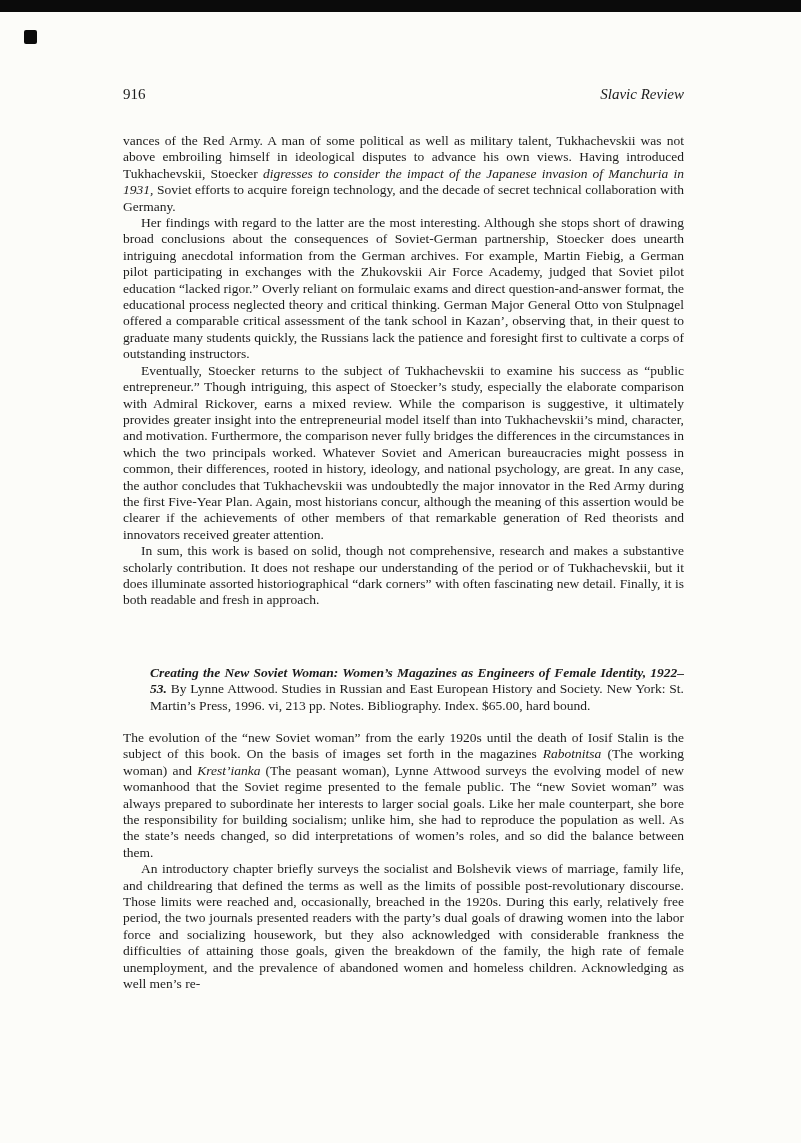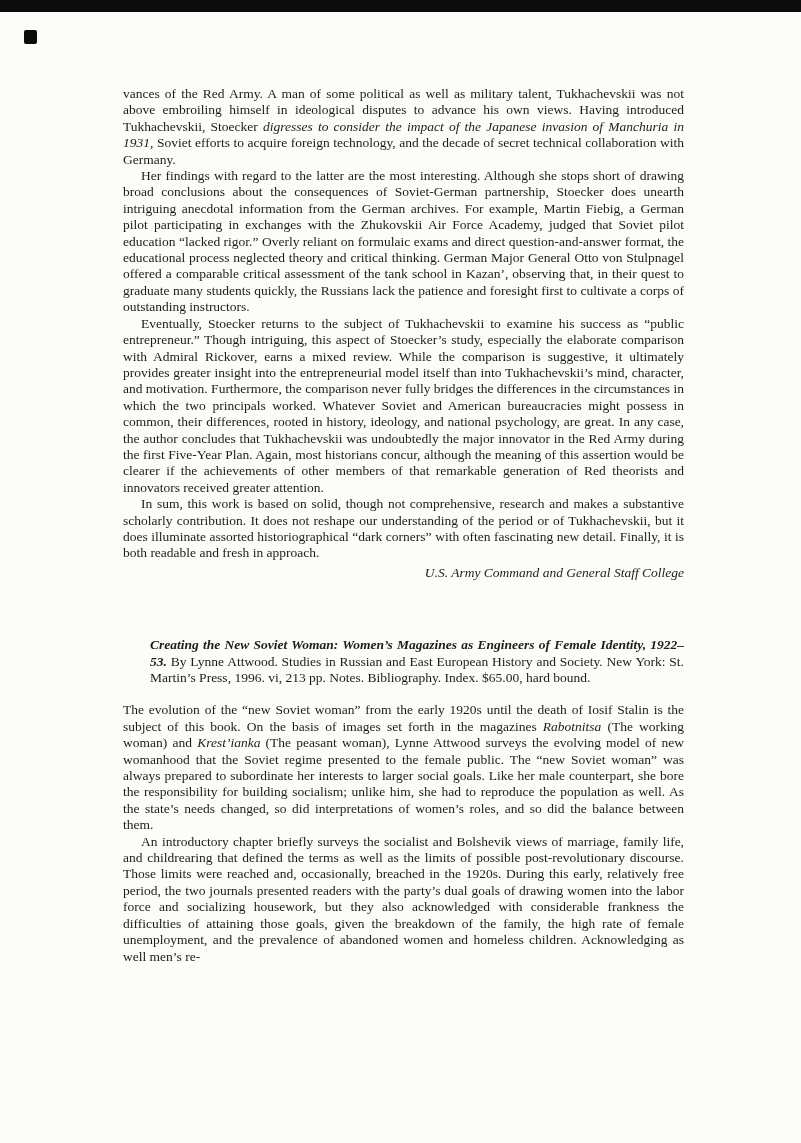--- a/index.html
+++ b/index.html
@@ -66,29 +66,32 @@
 </head>
 <body>
 
 <div class="page">
 
   <div class="artifact top-bar"></div>
   <div class="artifact left-mark"></div>
 
   <div class="content">
 
+    <div class="running-head">
+      <span class="page-num">916</span>
+      <span class="journal">Slavic Review</span>
+    </div>
 
     <div class="review">
       <p class="body-para"><span>vances of the Red Army. A man of some political as well as military talent, Tukhachevskii was not above embroiling himself in ideological disputes to advance his own views. Having introduced Tukhachevskii, Stoecker </span><i>digresses to consider the impact of the Japanese invasion of Manchuria in 1931,</i><span> Soviet efforts to acquire foreign technology, and the decade of secret technical collaboration with Germany.</span></p>
       <p class="body-para indent"><span>Her findings with regard to the latter are the most interesting. Although she stops short of drawing broad conclusions about the consequences of Soviet-German partnership, Stoecker does unearth intriguing anecdotal information from the German archives. For example, Martin Fiebig, a German pilot participating in exchanges with the Zhukovskii Air Force Academy, judged that Soviet pilot education “lacked rigor.” Overly reliant on formulaic exams and direct question-and-answer format, the educational process neglected theory and critical thinking. German Major General Otto von Stulpnagel offered a comparable critical assessment of the tank school in Kazan’, observing that, in their quest to graduate many students quickly, the Russians lack the patience and foresight first to cultivate a corps of outstanding instructors.</span></p>
       <p class="body-para indent"><span>Eventually, Stoecker returns to the subject of Tukhachevskii to examine his success as “public entrepreneur.” Though intriguing, this aspect of Stoecker’s study, especially the elaborate comparison with Admiral Rickover, earns a mixed review. While the comparison is suggestive, it ultimately provides greater insight into the entrepreneurial model itself than into Tukhachevskii’s mind, character, and motivation. Furthermore, the comparison never fully bridges the differences in the circumstances in which the two principals worked. Whatever Soviet and American bureaucracies might possess in common, their differences, rooted in history, ideology, and national psychology, are great. In any case, the author concludes that Tukhachevskii was undoubtedly the major innovator in the Red Army during the first Five-Year Plan. Again, most historians concur, although the meaning of this assertion would be clearer if the achievements of other members of that remarkable generation of Red theorists and innovators received greater attention.</span></p>
       <p class="body-para indent"><span>In sum, this work is based on solid, though not comprehensive, research and makes a substantive scholarly contribution. It does not reshape our understanding of the period or of Tukhachevskii, but it does illuminate assorted historiographical “dark corners” with often fascinating new detail. Finally, it is both readable and fresh in approach.</span></p>
 
       <div class="signature">
-        <div class="sig-affil">U.S. Army Command and General Staff College</div>
       </div>
     </div>
 
     <div class="review">
       <p class="citation"><i class="cit-title">Creating the New Soviet Woman: Women’s Magazines as Engineers of Female Identity, 1922–53.</i> <span>By Lynne Attwood. Studies in Russian and East European History and Society. New York: St. Martin’s Press, 1996. vi, 213 pp. Notes. Bibliography. Index. $65.00, hard bound.</span></p>
 
       <p class="body-para review-body-start"><span>The evolution of the “new Soviet woman” from the early 1920s until the death of Iosif Stalin is the subject of this book. On the basis of images set forth in the magazines </span><i>Rabotnitsa</i><span> (The working woman) and </span><i>Krest’ianka</i><span> (The peasant woman), Lynne Attwood surveys the evolving model of new womanhood that the Soviet regime presented to the female public. The “new Soviet woman” was always prepared to subordinate her interests to larger social goals. Like her male counterpart, she bore the responsibility for building socialism; unlike him, she had to reproduce the population as well. As the state’s needs changed, so did interpretations of women’s roles, and so did the balance between them.</span></p>
       <p class="body-para indent"><span>An introductory chapter briefly surveys the socialist and Bolshevik views of marriage, family life, and childrearing that defined the terms as well as the limits of possible post-revolutionary discourse. Those limits were reached and, occasionally, breached in the 1920s. During this early, relatively free period, the two journals presented readers with the party’s dual goals of drawing women into the labor force and socializing housework, but they also acknowledged with considerable frankness the difficulties of attaining those goals, given the breakdown of the family, the high rate of female unemployment, and the prevalence of abandoned women and homeless children. Acknowledging as well men’s re-</span></p>
     </div>
 

